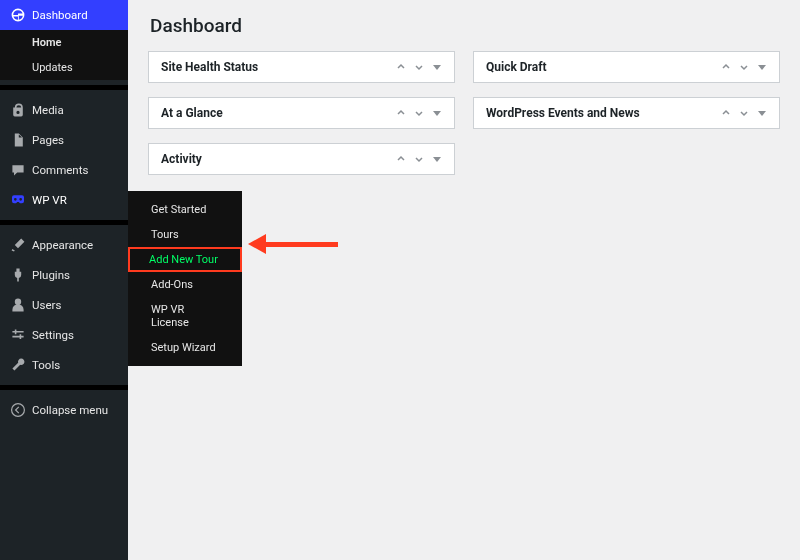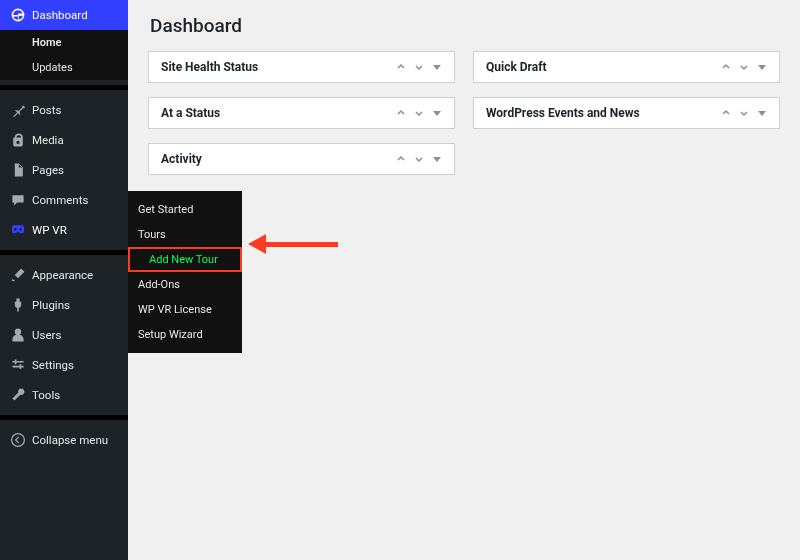--- a/index.html
+++ b/index.html
@@ -22,21 +22,21 @@
   h1.page-title { font-size:19px; font-weight:500; color:#1d2327; margin:2px 0 14px 2px; }
   .columns { display:flex; gap:18px; }
   .col { flex:1; display:flex; flex-direction:column; gap:14px; }
   .postbox { background:#fff; border:1px solid #ccd0d4; }
   .postbox-head { display:flex; align-items:center; justify-content:space-between; padding:8px 12px 8px 12px; }
   .postbox-head .title { font-size:12px; font-weight:700; color:#1d2327; }
   .postbox-ctr { display:flex; align-items:center; gap:8px; color:#8a8f94; }
   .postbox-ctr .chev, .postbox-ctr .tri { width:10px; height:10px; display:flex; align-items:center; justify-content:center; cursor:pointer; }
   
   .flyout { position:absolute; left:128px; top:191px; width:114px; background:#111; color:#e6e6e6; font-size:11px; padding-top:6px; padding-bottom:6px; }
-  .fly-item { padding:6px 10px; cursor:pointer; }
+  .fly-item { padding:6px 23px; cursor:pointer; }
   .fly-item.hl { color:#00ff66; border:2.5px solid #ff3b1f; padding:4px 19px; }
   
   .arrow { position:absolute; left:248px; top:234px; width:90px; height:20px; pointer-events:none; }
   .arrow-line { position:absolute; left:18px; top:8px; width:72px; height:5px; background:#ff3b1f; }
   .arrow-head { position:absolute; left:0; top:0; width:0; height:0; border-top:10px solid transparent; border-bottom:10px solid transparent; border-right:18px solid #ff3b1f; }
   svg { display:block; }
 </style>
 </head>
 <body>
 
@@ -52,28 +52,20 @@
     </div>
     <div class="sub">
       <div class="sub-link current">Home</div>
       <div class="sub-link">Updates</div>
     </div>
     <div class="sep"></div>
 
     <div class="side-item">
       <span class="ico">
         <svg width="16" height="16" viewBox="0 0 20 20" fill="currentColor">
-            <path d="M13 1l6 6-3 1-4 4 1 5-3-3-5 5-1-1 5-5-3-3 5 1 4-4 1-3z"></path>
-          </svg>
-      </span>
-      <span>Posts</span>
-    </div>
-    <div class="side-item">
-      <span class="ico">
-        <svg width="16" height="16" viewBox="0 0 20 20" fill="currentColor">
             <path d="M11 2a5 5 0 00-5 5H4v9a2 2 0 002 2h8a2 2 0 002-2V7a5 5 0 00-5-5zm0 2a3 3 0 013 3H8a3 3 0 013-3zm-1 7a2 2 0 110 4 2 2 0 010-4z"></path>
           </svg>
       </span>
       <span>Media</span>
     </div>
     <div class="side-item">
       <span class="ico">
         <svg width="16" height="16" viewBox="0 0 20 20" fill="currentColor">
             <path d="M6 2h5l5 5v11H6V2zm5 1v4h4l-4-4z"></path>
           </svg>
@@ -173,21 +165,21 @@
               <span class="tri">
                   <svg width="8" height="8" viewBox="0 0 8 8" fill="currentColor">
                     <path d="M0 2h8L4 7z"></path>
                   </svg>
                 </span>
             </div>
           </div>
         </div>
         <div class="postbox">
           <div class="postbox-head">
-            <span class="title">At a Status</span>
+            <span class="title">At a Glance</span>
             <div class="postbox-ctr">
               <span class="chev">
                   <svg width="10" height="10" viewBox="0 0 10 10" fill="none" stroke="currentColor" stroke-width="1.5">
                     <path d="M2 6l3-3 3 3"></path>
                   </svg>
                 </span>
               <span class="chev">
                   <svg width="10" height="10" viewBox="0 0 10 10" fill="none" stroke="currentColor" stroke-width="1.5">
                     <path d="M2 4l3 3 3-3"></path>
                   </svg>

